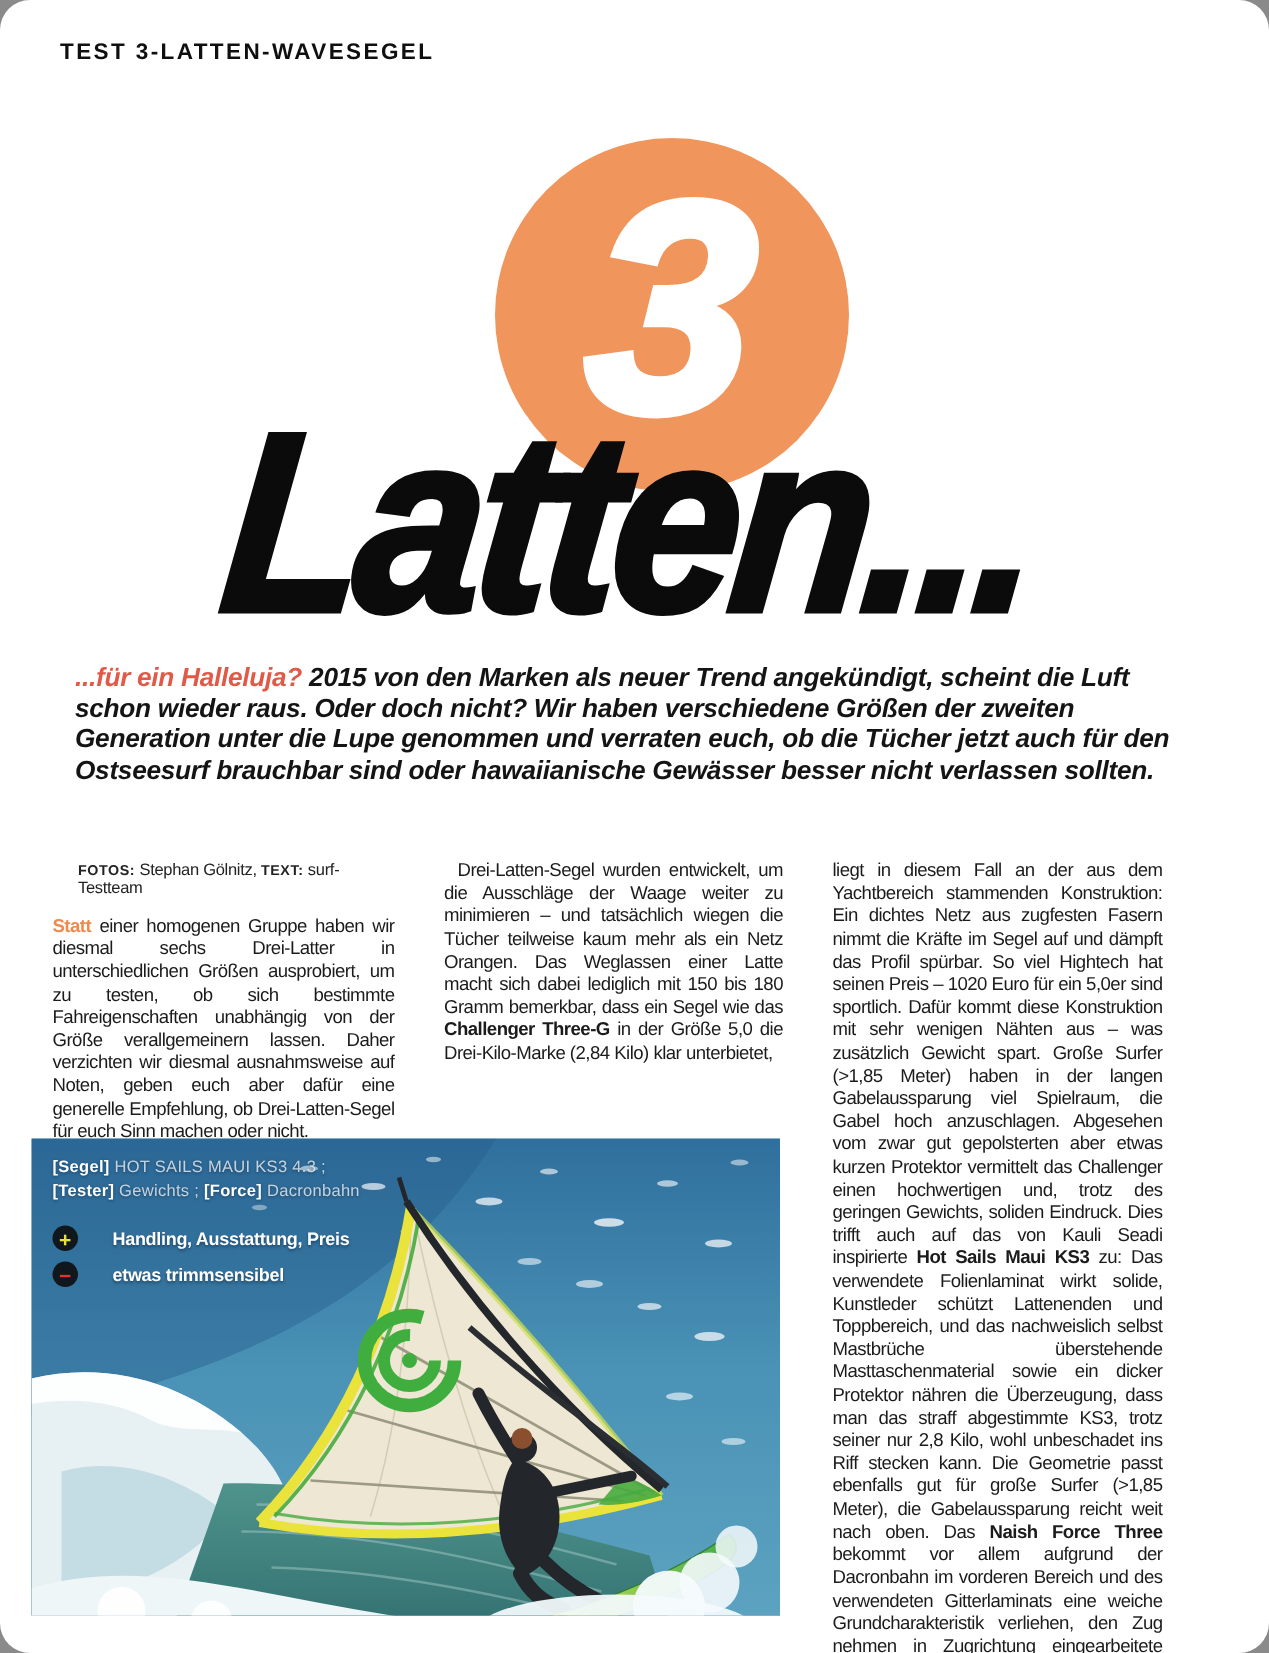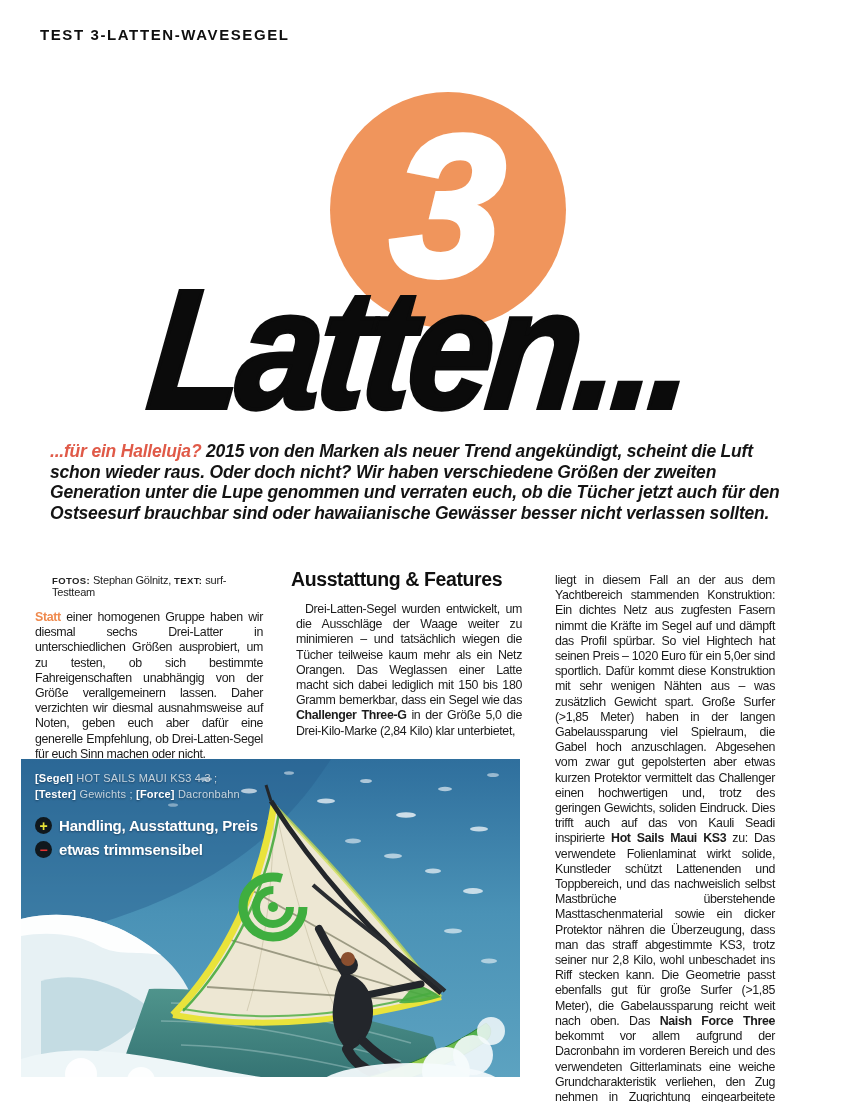--- a/index.html
+++ b/index.html
@@ -1,18 +1,18 @@
 <!DOCTYPE html>
 <html lang="de"><head>
 <meta charset="utf-8">
 <style>
   * { box-sizing: border-box; }
   html,body { margin:0; padding:0; }
   body { background:#8a8a8a; font-family:"Liberation Sans", sans-serif; }
-  .page { position:relative; width:846px; height:1102px; margin:0 auto; background:#ffffff; overflow:hidden; color:#111; }
+  .page { position:relative; width:846px; height:1102px; margin:0 auto; background:#ffffff; overflow:hidden; color:#111;border-radius:20px; }
 
   .kicker { position:absolute; left:40px; top:26px; font-size:15px; font-weight:bold; letter-spacing:1.6px; color:#0f0f0f; }
 
   .hero-circle { position:absolute; left:330px; top:92px; width:236px; height:236px; border-radius:50%;
                  display:flex; align-items:center; justify-content:center; }
   .big-number { font-size:200px; font-weight:bold; font-style:italic; color:#ffffff; line-height:1;
                 transform:skewX(-3deg); -webkit-text-stroke:6px #ffffff; margin-top:-8px; }
 
   .hero-title { position:absolute; left:142px; top:264px; font-size:170px; font-weight:bold; font-style:italic;
                 color:#0b0b0b; line-height:1; letter-spacing:-6px; white-space:nowrap;
@@ -38,21 +38,21 @@
   .photo svg { position:absolute; left:0; top:0; }
 
   .caption { position:absolute; left:14px; top:12px; text-shadow:0 1px 2px rgba(0,20,40,.45); }
   .cap-line { font-size:11px; line-height:15.5px; color:rgba(232,238,241,0.82); letter-spacing:0.2px; }
   .cap-line b { color:#ffffff; font-weight:bold; }
   .procon { display:flex; align-items:center; gap:7px; margin-top:7px; }
   .procon.first { margin-top:15px; }
   .picon { width:17px; height:17px; border-radius:50%; background:rgba(12,14,16,0.9); flex:0 0 17px;
            display:flex; align-items:center; justify-content:center; font-weight:bold; font-size:14px; line-height:1;
            text-shadow:none; }
-  .pc-text { font-size:15px; font-weight:bold; color:#ffffff; letter-spacing:-0.2px; }
+  .pc-text { font-size:12px; font-weight:bold; color:#ffffff; letter-spacing:-0.2px;margin-left:16px; }
 </style>
 </head>
 <body>
 
 <div class="page">
 
   <div class="kicker">TEST 3-LATTEN-WAVESEGEL</div>
 
   <div class="hero-circle" style="background-color: rgb(240, 149, 92);">
     <span class="big-number">3</span>
@@ -63,21 +63,20 @@
   <div class="intro"><span style="color: rgb(224, 90, 72);">...für ein Halleluja?</span><span> 2015 von den Marken als neuer Trend angekündigt, scheint die Luft schon wieder raus. Oder doch nicht? Wir haben verschiedene Größen der zweiten Generation unter die Lupe genommen und verraten euch, ob die Tücher jetzt auch für den Ostseesurf brauchbar sind oder hawaiianische Gewässer besser nicht verlassen sollten.</span></div>
 
   <div class="columns">
 
     <div class="col col-left">
       <div class="byline"><span class="sc">FOTOS:</span><span> Stephan Gölnitz, </span><span class="sc">TEXT:</span><span> surf-Testteam</span></div>
       <p class="body"><span class="lead-word" style="color: rgb(239, 138, 78);">Statt</span><span> einer homogenen Gruppe haben wir diesmal sechs Drei-Latter in unterschiedlichen Größen ausprobiert, um zu testen, ob sich bestimmte Fahreigenschaften unabhängig von der Größe verallgemeinern lassen. Daher verzichten wir diesmal ausnahmsweise auf Noten, geben euch aber dafür eine generelle Empfehlung, ob Drei-Latten-Segel für euch Sinn machen oder nicht.</span></p>
     </div>
 
     <div class="col col-mid">
-      <h2>Ausstattung &amp; Features</h2>
       <p class="body indent"><span>Drei-Latten-Segel wurden entwickelt, um die Ausschläge der Waage weiter zu minimieren – und tatsächlich wiegen die Tücher teilweise kaum mehr als ein Netz Orangen. Das Weglassen einer Latte macht sich dabei lediglich mit 150 bis 180 Gramm bemerkbar, dass ein Segel wie das </span><b>Challenger Three-G</b><span> in der Größe 5,0 die Drei-Kilo-Marke (2,84 Kilo) klar unterbietet,</span></p>
     </div>
 
     <div class="col col-right">
       <p class="body"><span>liegt in diesem Fall an der aus dem Yachtbereich stammenden Konstruktion: Ein dichtes Netz aus zugfesten Fasern nimmt die Kräfte im Segel auf und dämpft das Profil spürbar. So viel Hightech hat seinen Preis – 1020 Euro für ein 5,0er sind sportlich. Dafür kommt diese Konstruktion mit sehr wenigen Nähten aus – was zusätzlich Gewicht spart. Große Surfer (&gt;1,85 Meter) haben in der langen Gabelaussparung viel Spielraum, die Gabel hoch anzuschlagen. Abgesehen vom zwar gut gepolsterten aber etwas kurzen Protektor vermittelt das Challenger einen hochwertigen und, trotz des geringen Gewichts, soliden Eindruck. Dies trifft auch auf das von Kauli Seadi inspirierte </span><b>Hot Sails Maui KS3</b><span> zu: Das verwendete Folienlaminat wirkt solide, Kunstleder schützt Lattenenden und Toppbereich, und das nachweislich selbst Mastbrüche überstehende Masttaschenmaterial sowie ein dicker Protektor nähren die Überzeugung, dass man das straff abgestimmte KS3, trotz seiner nur 2,8 Kilo, wohl unbeschadet ins Riff stecken kann. Die Geometrie passt ebenfalls gut für große Surfer (&gt;1,85 Meter), die Gabelaussparung reicht weit nach oben. Das </span><b>Naish Force Three</b><span> bekommt vor allem aufgrund der Dacronbahn im vorderen Bereich und des verwendeten Gitterlaminats eine weiche Grundcharakteristik verliehen, den Zug nehmen in Zugrichtung eingearbeitete Carbonfäden auf.</span></p>
     </div>
 
   </div>
 
   <div class="photo">

